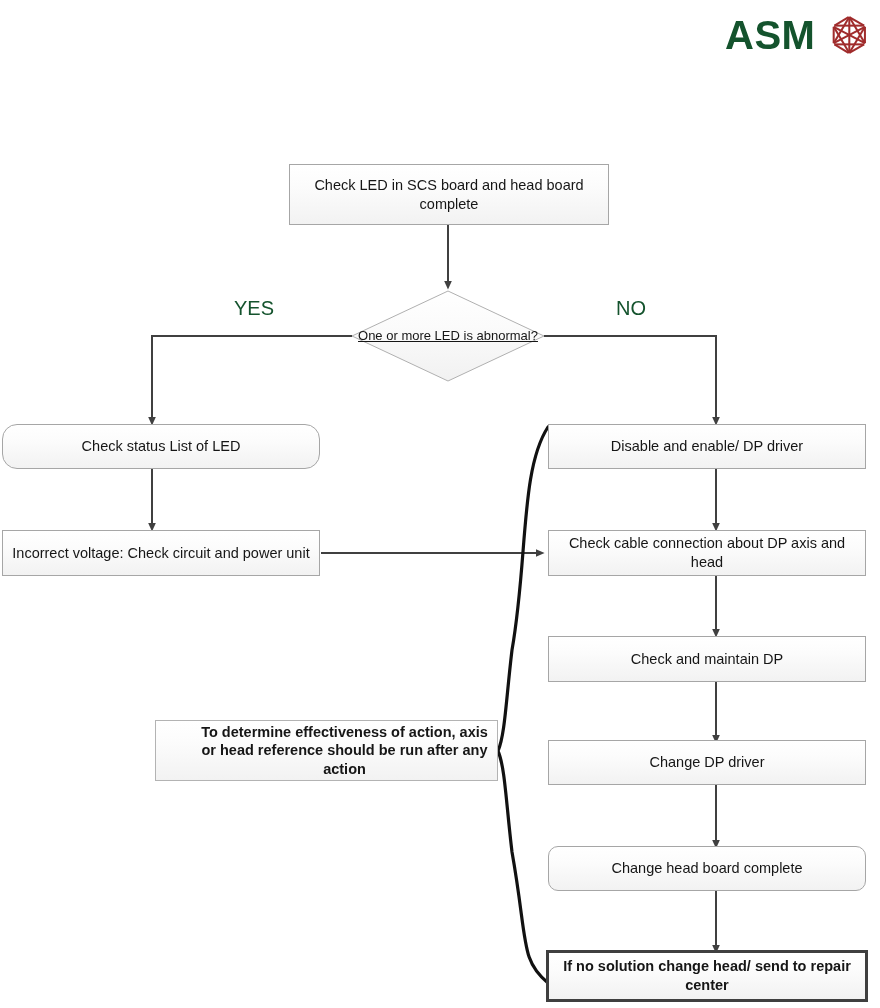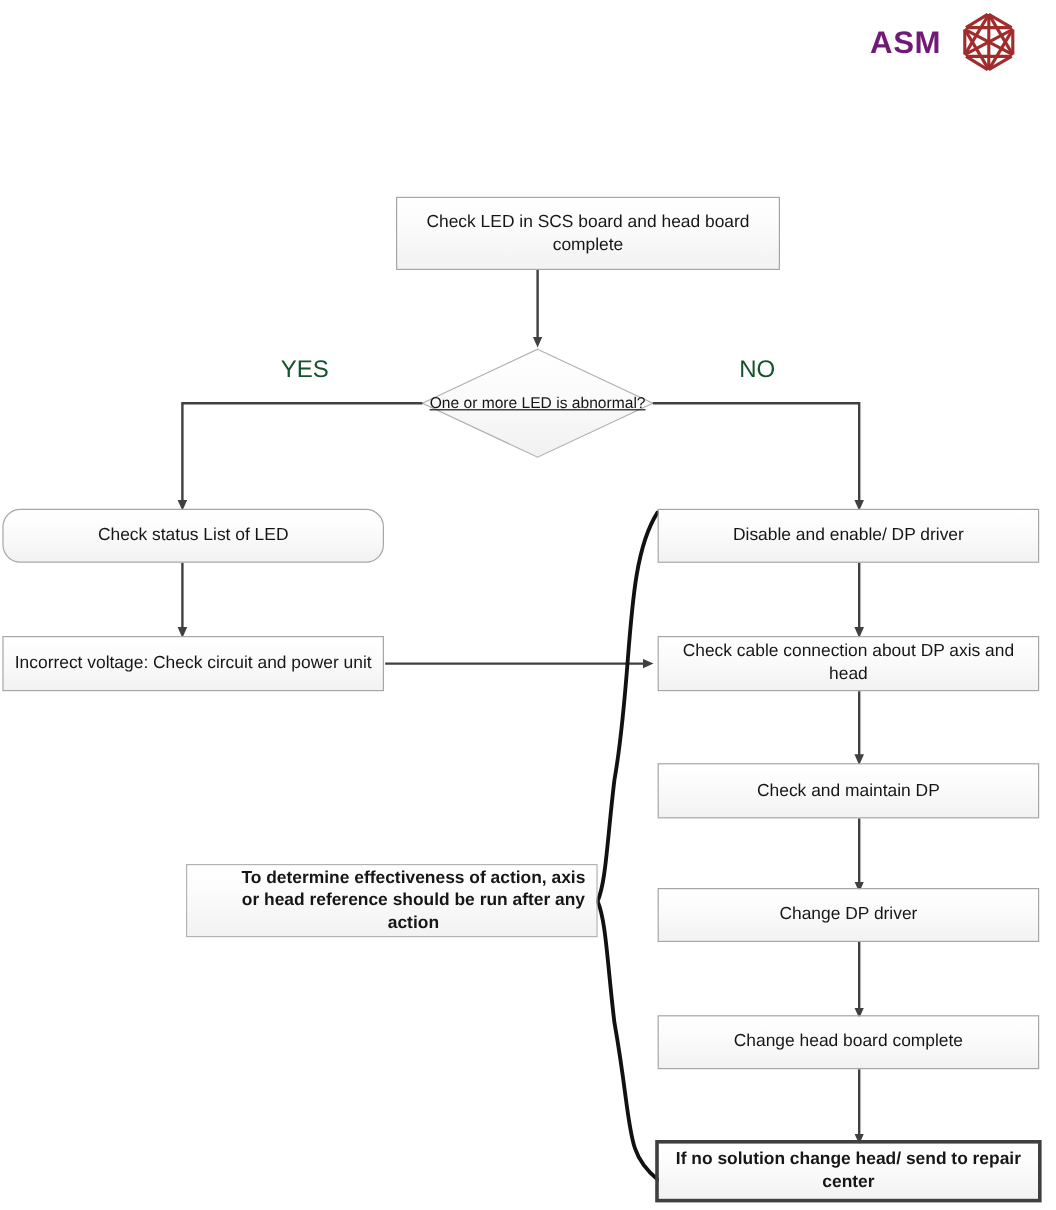--- a/index.html
+++ b/index.html
@@ -26,24 +26,24 @@
     left: 725px;
     top: 8px;
     width: 145px;
     height: 54px;
     display: flex;
     align-items: center;
     gap: 14px;
   }
   #logo-text {
     font-family: "Liberation Sans", sans-serif;
-    font-size: 26px;
+    font-size: 40px;
     font-weight: bold;
     letter-spacing: 0.5px;
-    color: #701a75;
+    color: #14532d;
     line-height: 1;
   }
   #logo-mark {
     width: 52px;
     height: 52px;
   }
   
   .node {
     position: absolute;
     box-sizing: border-box;
@@ -157,38 +157,38 @@
       <line x1="7" y1="14" x2="45" y2="14"></line>
       <line x1="7" y1="38" x2="45" y2="38"></line>
       <line x1="6" y1="15.5" x2="26" y2="49"></line>
       <line x1="46" y1="15.5" x2="26" y2="49"></line>
       <line x1="26" y1="3" x2="6" y2="36.5"></line>
       <line x1="26" y1="3" x2="46" y2="36.5"></line>
     </g>
   </svg>
 </div>
 
-<div class="node" style="left:289px; top:164px; width:320px; height:61px;margin-left:41px;">Check LED in SCS board and head board complete</div>
+<div class="node" style="left:289px; top:164px; width:320px; height:61px;">Check LED in SCS board and head board complete</div>
 
 <div id="decision-wrap">
   <div id="decision-label">One or more LED is abnormal?</div>
 </div>
 
 <div class="branch-label" style="left:234px; top:298px;">YES</div>
 <div class="branch-label" style="left:616px; top:298px;">NO</div>
 
 <div class="node" style="left:2px; top:424px; width:318px; height:45px;border-radius:15px;">Check status List of LED</div>
 
 <div class="node" style="left:2px; top:530px; width:318px; height:46px;">Incorrect voltage: Check circuit and power unit</div>
 
 <div class="node" style="left:548px; top:424px; width:318px; height:45px;">Disable and enable/  DP driver</div>
 
 <div class="node" style="left:548px; top:530px; width:318px; height:46px;">Check cable connection about DP axis and head</div>
 
 <div class="node" style="left:548px; top:636px; width:318px; height:46px;">Check and maintain DP</div>
 
 <div class="node" style="left:548px; top:740px; width:318px; height:45px;">Change DP driver</div>
 
-<div class="node" style="left:548px; top:846px; width:318px; height:45px;">Change head board complete</div>
+<div class="node" style="left:548px; top:846px; width:318px; height:45px;border-radius:10px;">Change head board complete</div>
 
 <div class="node bold-border" style="left:546px; top:950px; width:322px; height:52px;text-align:center;">If no solution change head/ send to repair center</div>
 
 <div class="node note" style="left:155px; top:720px; width:343px; height:61px;padding-left:44px;">To determine effectiveness of action, axis or head reference should be run after any action</div>
 
 </body></html>

